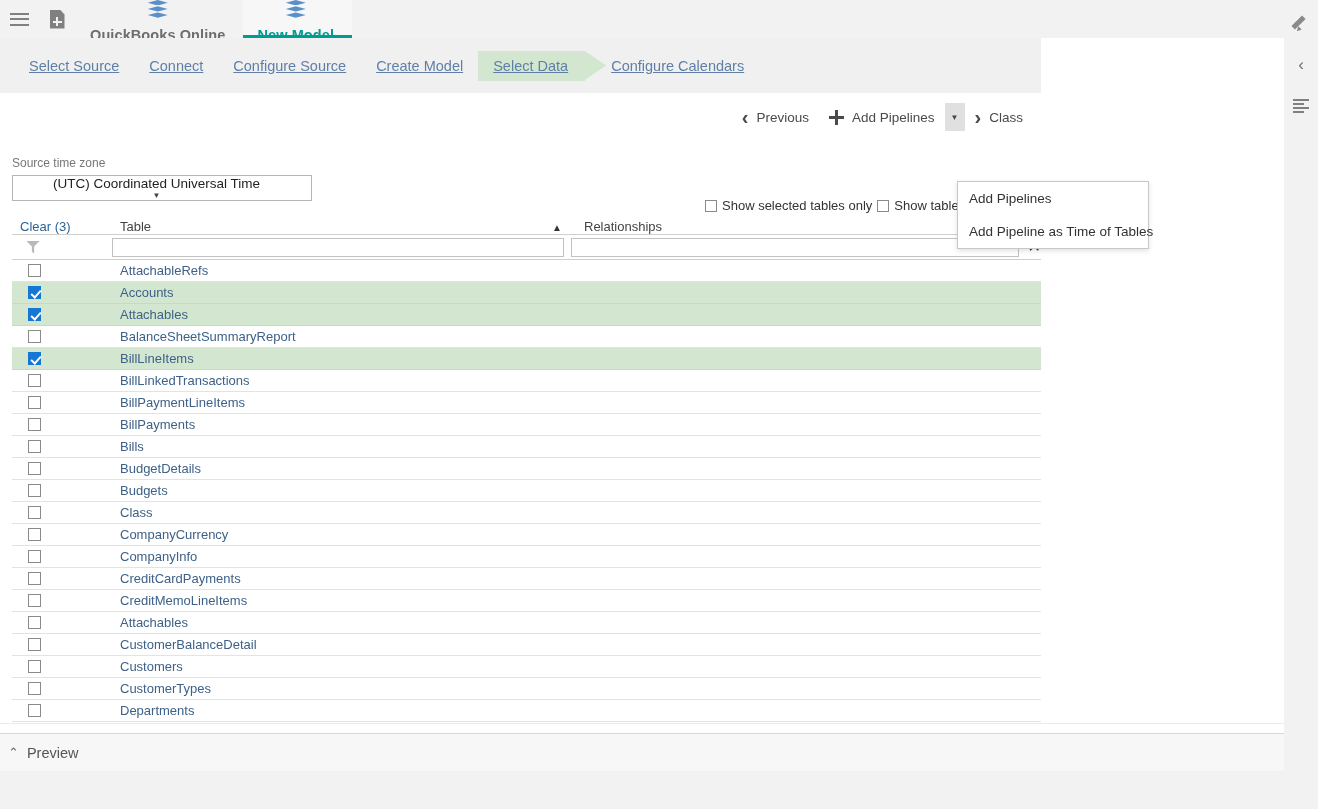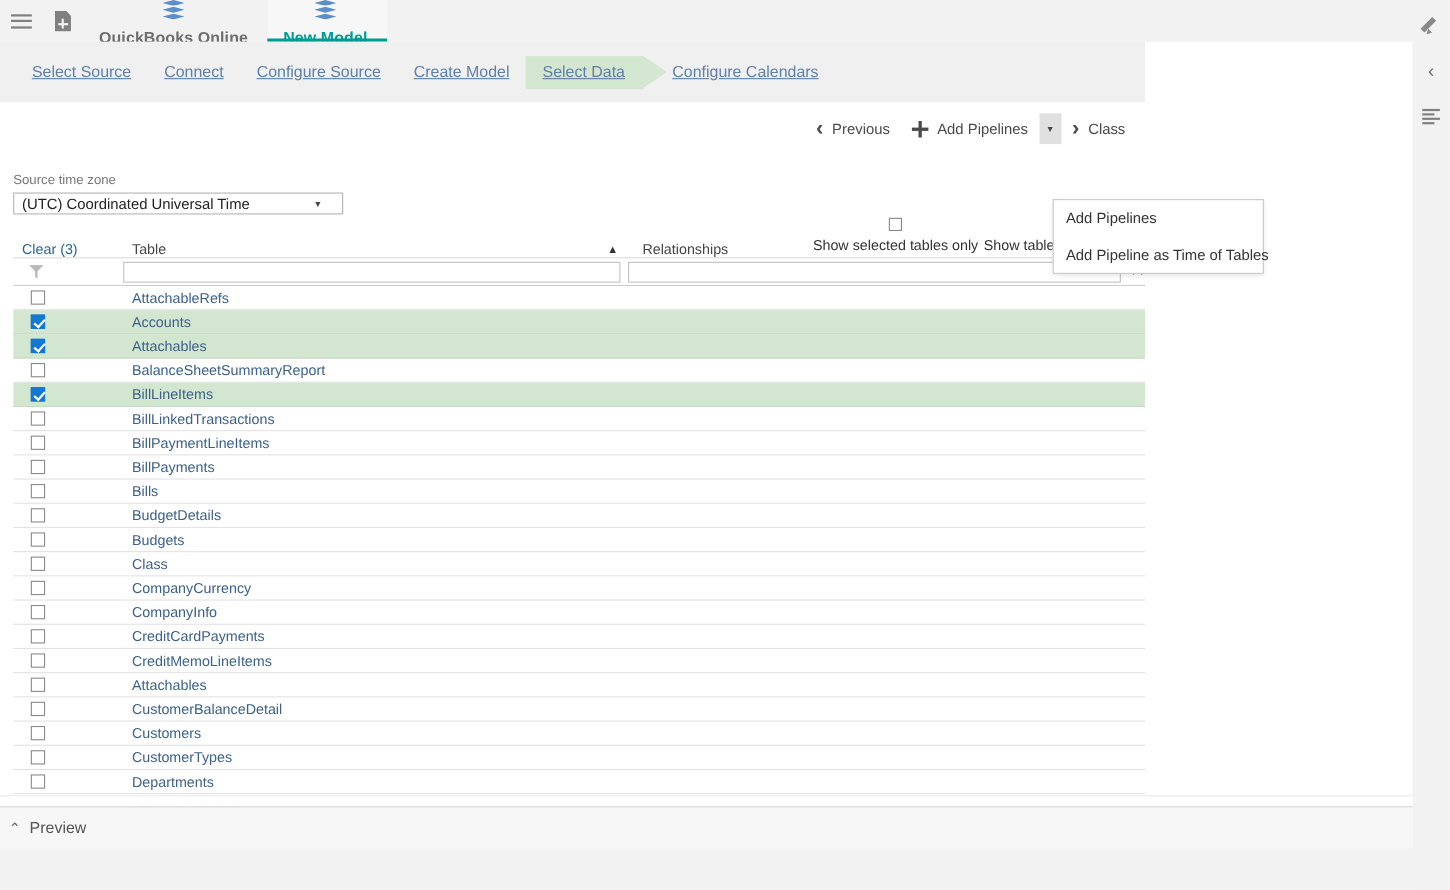--- a/index.html
+++ b/index.html
@@ -139,33 +139,33 @@
     box-shadow: 0 2px 5px rgba(0,0,0,.12); z-index: 40;
   }
   .dd-item {
     padding: 9px 11px; font-size: 13.5px; color: #333; cursor: pointer; white-space: nowrap;
   }
 
   
   .tzwrap { position: absolute; left: 12px; top: 118px; width: 300px; }
   .tzlabel { font-size: 12px; color: #777; margin-bottom: 5px; }
   .tzselect {
-    width: 300px; height: 20px; border: 1px solid #b5b5b5; background: #fff;
+    width: 300px; height: 26px; border: 1px solid #b5b5b5; background: #fff;
     display: flex; align-items: center; justify-content: space-between;
-    padding: 0 18px 0 7px; font-size: 13.5px; color: #222; cursor: pointer;
+    padding: 0 18px 0 7px; font-size: 13.5px; color: #222; cursor: pointer; flex-direction: column;
   }
   .tzselect .cd { font-size: 8px; color: #444; }
 
   
   .showrow {
     position: absolute; left: 0; top: 160px; width: 1041px;
     display: flex; align-items: center; justify-content: flex-end; gap: 5px;
     font-size: 13px; color: #333; padding-right: 0px;
   }
-  .showrow label { display: flex; align-items: center; gap: 5px; cursor: pointer; flex-direction: column; }
+  .showrow label { display: flex; align-items: center; gap: 5px; cursor: pointer; }
   .cb {
     width: 12px; height: 12px; border: 1px solid #8a8a8a; background: #fff;
     flex: 0 0 auto; display: inline-block;
   }
 
   
   .grid { position: absolute; left: 12px; top: 176px; width: 1029px; }
   .grid-head {
     display: flex; align-items: flex-end; height: 21px;
     border-bottom: 1px solid #cfcfcf; font-size: 13px; color: #444;

